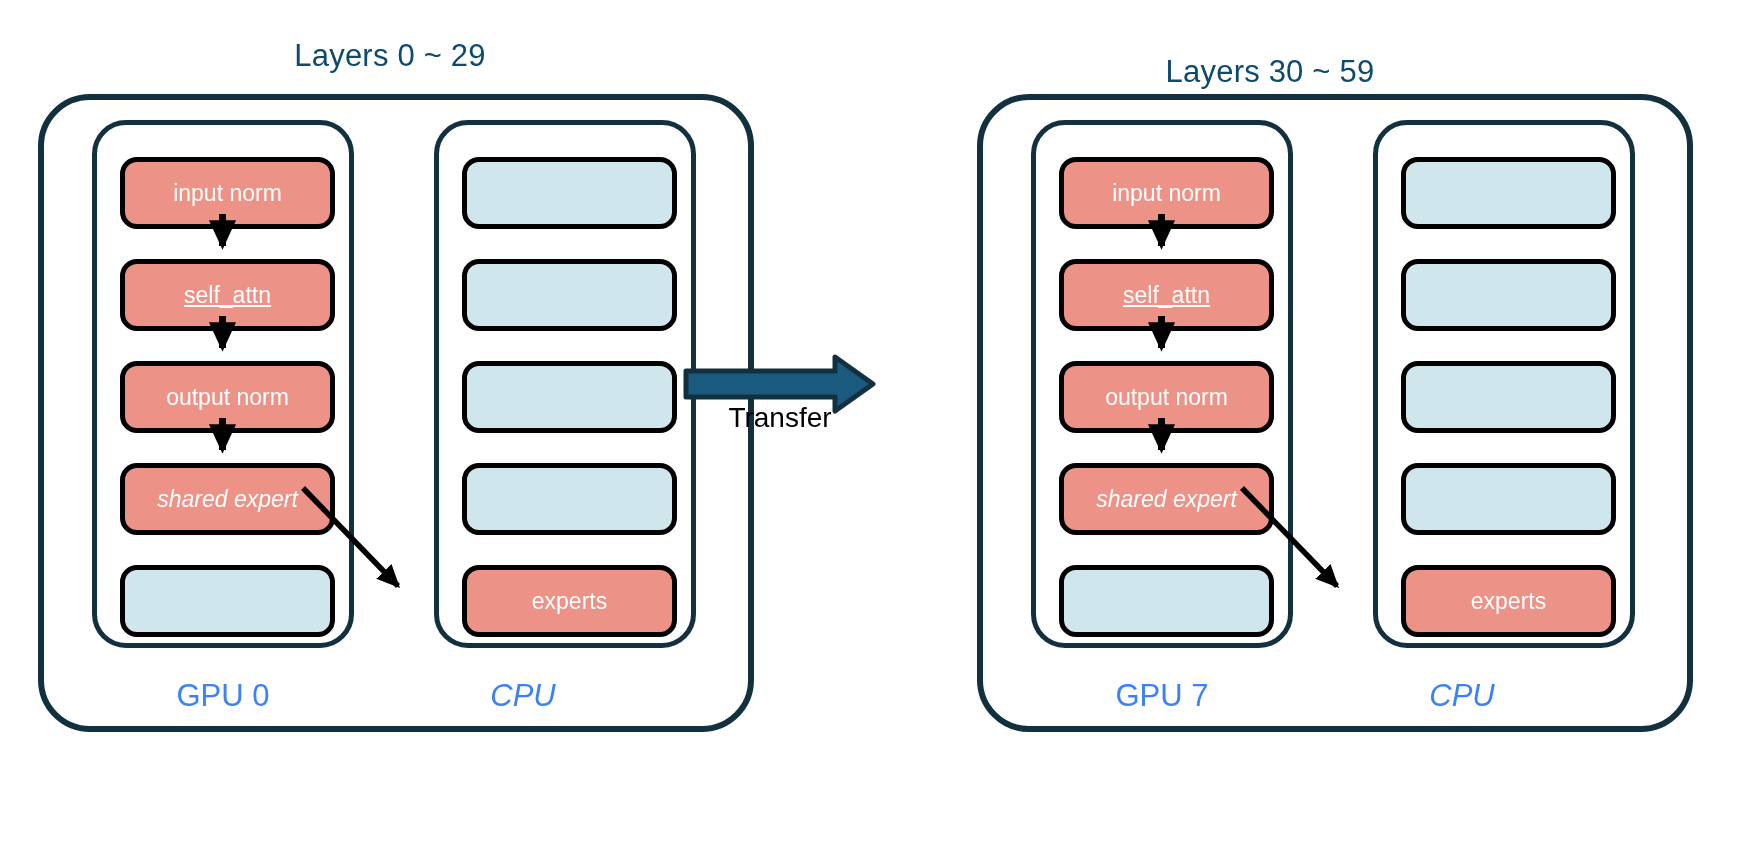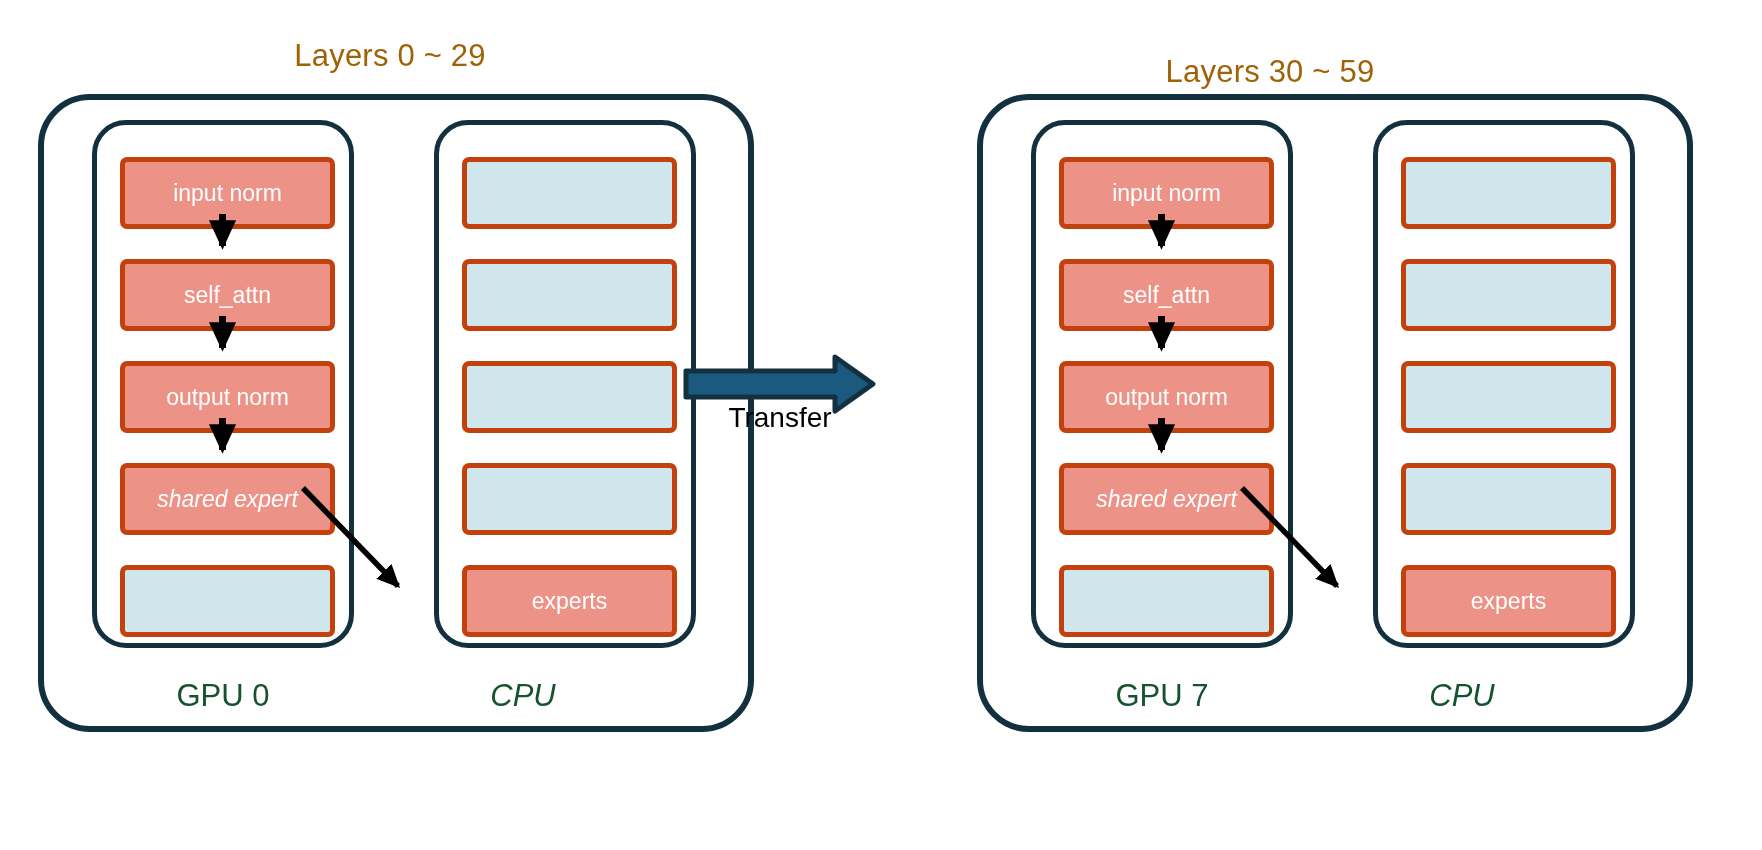--- a/index.html
+++ b/index.html
@@ -12,21 +12,21 @@
     width: 1762px;
     height: 850px;
     background: #ffffff;
     overflow: hidden;
     font-family: "Liberation Sans", sans-serif;
   }
   
   .panel-title {
     position: absolute;
     font-size: 31px;
-    color: #a16207;
+    color: #0c4a6e;
     white-space: nowrap;
     text-align: center;
     letter-spacing: 0.2px;
   }
   #title-left  { left: 80px;  top: 38px; width: 620px; }
   #title-right { left: 960px; top: 54px; width: 620px; }
 
   
   .device {
     position: absolute;
@@ -53,43 +53,43 @@
   .column.gpu { left: 48px;  width: 262px; }
   .column.cpu { left: 348px; width: 262px; margin-left: 42px; }
 
   
   .slot {
     position: absolute;
     box-sizing: border-box;
     left: 23px;
     width: 215px;
     height: 72px;
-    border: 5px solid #c2410c;
-    border-radius: 7px;
+    border: 5px solid #000000;
+    border-radius: 17px;
     display: flex;
     align-items: center;
     justify-content: center;
     color: #ffffff;
     font-size: 23px;
     white-space: nowrap;
   }
   .slot.active { background: #ed9287; }
   .slot.idle   { background: #cfe6ed; }
 
   .slot.r0 { top: 32px;  }
-  .slot.r1 { top: 134px; }
+  .slot.r1 { top: 134px; text-decoration: underline; }
   .slot.r2 { top: 236px; }
   .slot.r3 { top: 338px; font-style: italic; }
   .slot.r4 { top: 440px; }
 
   
   .device-label {
     position: absolute;
     font-size: 31px;
-    color: #14532d;
+    color: #3b82f6;
     text-align: center;
     white-space: nowrap;
     bottom: 12px;
   }
   .device-label.gpu { left: 48px;  width: 262px; }
   .device-label.cpu { left: 348px; width: 262px; font-style: italic; }
 
   
   #arrows {
     position: absolute;

